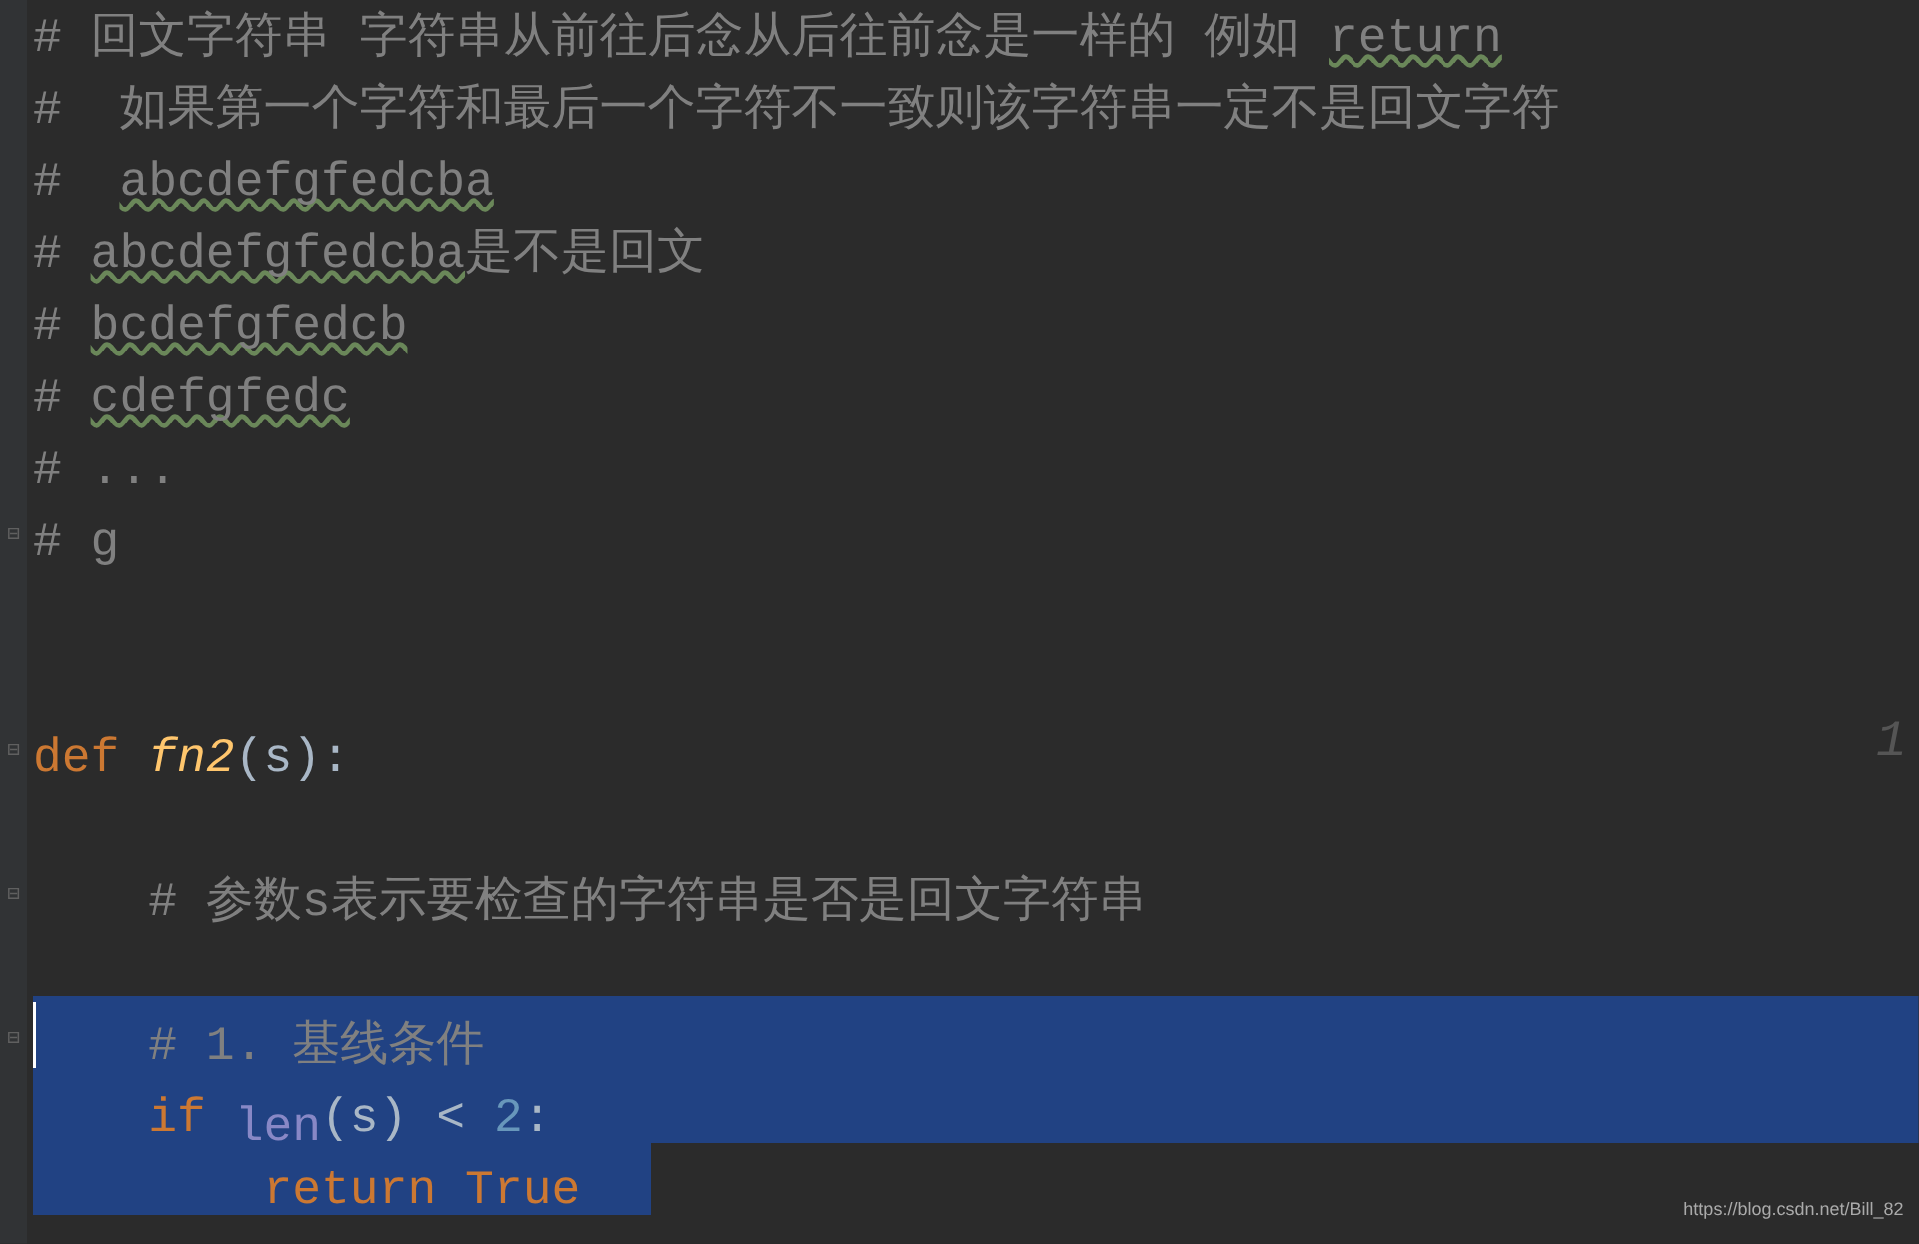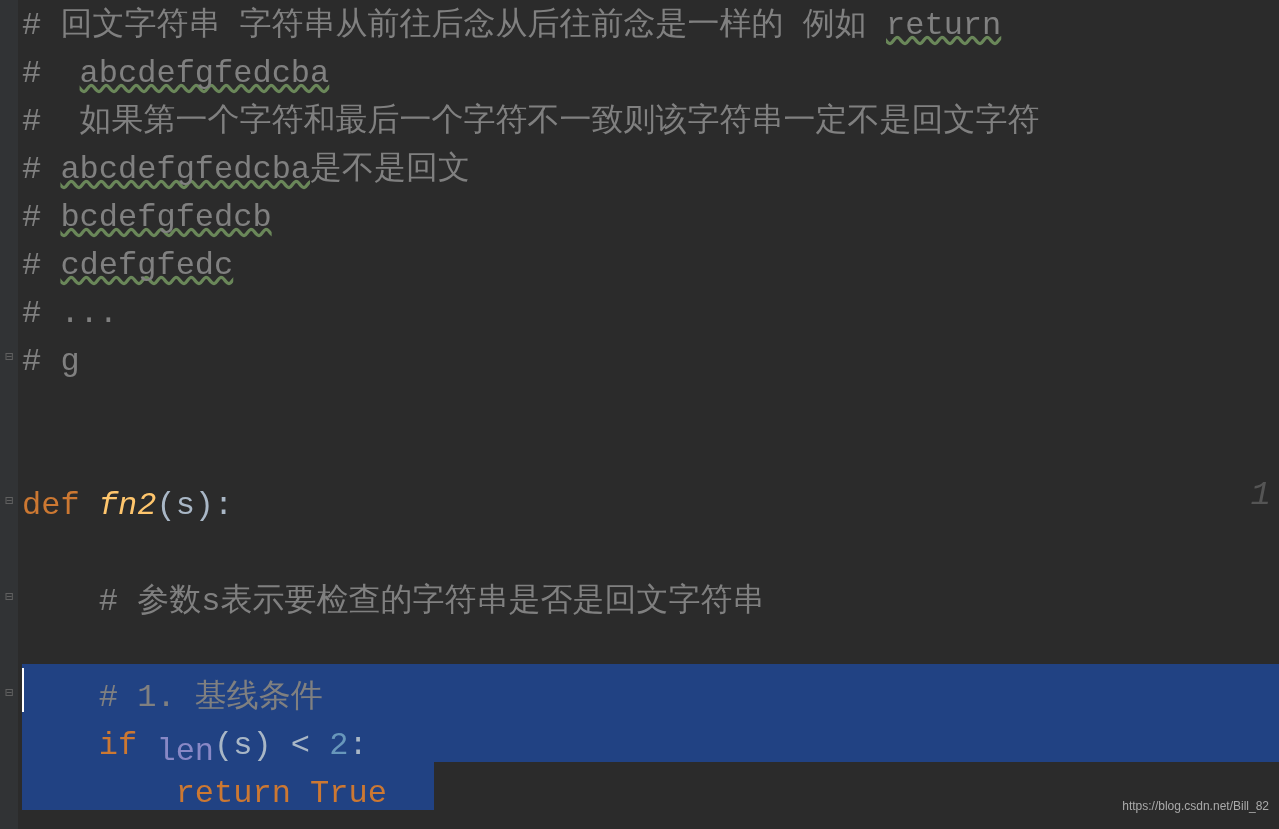--- a/index.html
+++ b/index.html
@@ -141,24 +141,24 @@
 <div class="fold-marker" style="top:494px;">⊟</div>
 <div class="fold-marker" style="top:590px;">⊟</div>
 <div class="fold-marker" style="top:686px;">⊟</div>
 
 <div class="editor">
   <div class="code-content">
     <div class="code-line">
       <span class="comment"><span># </span><span>回文字符串</span><span> 字符串从前往后念从后往前念是一样的 例如 </span><span class="underline-wavy">return</span></span>
     </div>
     <div class="code-line">
-      <span class="comment"><span>#  </span><span class="underline-wavy">abcdefgfedcba</span></span>
+      <span class="comment">#  如果第一个字符和最后一个字符不一致则该字符串一定不是回文字符</span>
     </div>
     <div class="code-line">
-      <span class="comment">#  如果第一个字符和最后一个字符不一致则该字符串一定不是回文字符</span>
+      <span class="comment"><span>#  </span><span class="underline-wavy">abcdefgfedcba</span></span>
     </div>
     <div class="code-line">
       <span class="comment"><span># </span><span class="underline-wavy">abcdefgfedcba</span><span>是不是回文</span></span>
     </div>
     <div class="code-line">
       <span class="comment"><span># </span><span class="underline-wavy">bcdefgfedcb</span></span>
     </div>
     <div class="code-line">
       <span class="comment"><span># </span><span class="underline-wavy">cdefgfedc</span></span>
     </div>

